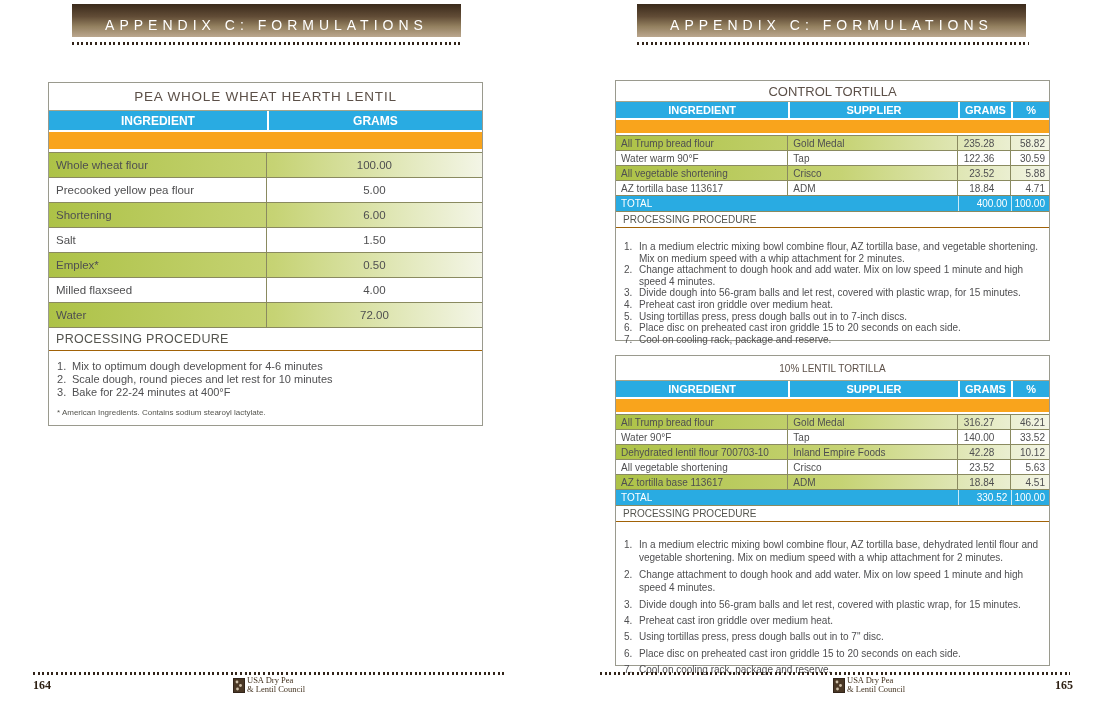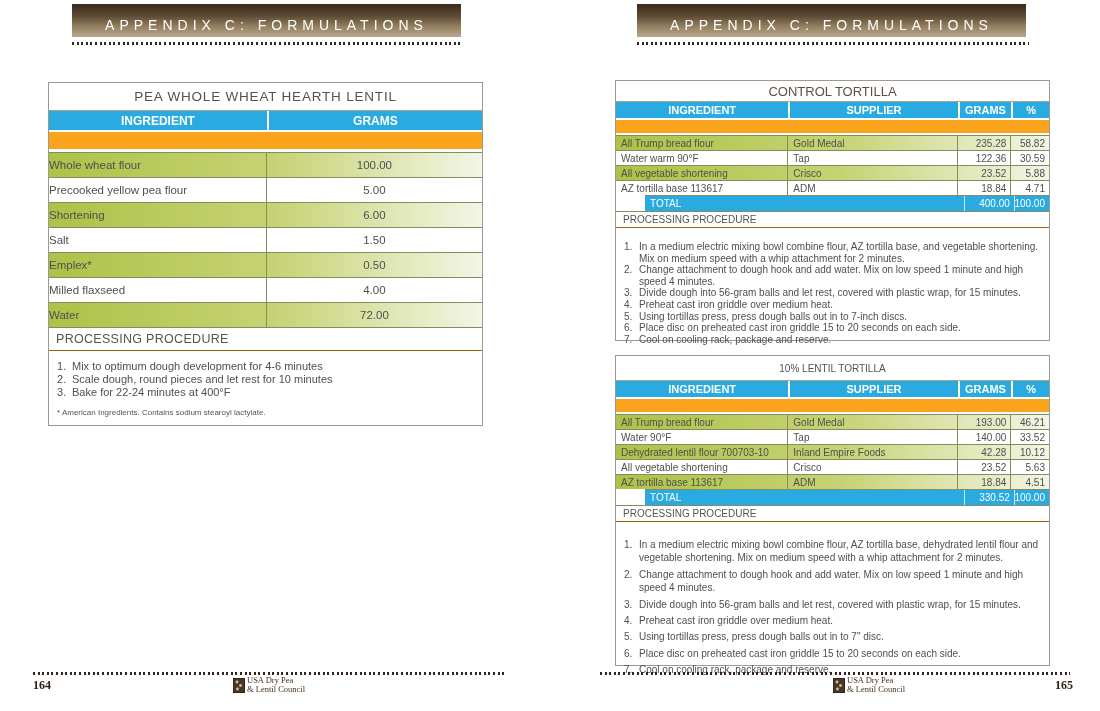--- a/index.html
+++ b/index.html
@@ -51,38 +51,38 @@
   .t-block li { counter-increment:n; position:relative; padding-left:16px; }
   .t-block li::before { content:counter(n) "."; position:absolute; left:1px; }
 
   
   #bread-table { left:48px; top:82px; }
   #bread-table .t-title { height:28px; font-size:13.5px; letter-spacing:.8px; }
   #bread-table .t-head { height:19px; font-size:12px; margin-bottom:2px; }
   #bread-table .hc.w1 { width:50.3%; } #bread-table .hc.w2 { flex:1; }
   #bread-table .t-orange { height:17px; margin-bottom:3px; }
   #bread-table .row { height:25px; font-size:11.5px; }
-  #bread-table .cell.ing { width:50.3%; border-right:1px solid #8a8a60;text-align:center; }
+  #bread-table .cell.ing { width:50.3%; padding-left:7px; border-right:1px solid #8a8a60;text-align:center; }
   #bread-table .cell.grams { flex:1; justify-content:center; }
   #bread-table .t-proc { height:24px; font-size:12.5px; letter-spacing:.3px; }
   #bread-table .t-block { height:74px; padding:9px 10px 3px 7px; font-size:11px; }
   #bread-table li { line-height:13px; }
   .footnote { font-size:8px; color:#55554f; margin-top:9px; padding-left:1px; }
 
   
   .tortilla .t-head { height:16px; font-size:11px; margin-bottom:2px; }
   .tortilla .hc.c1 { width:39.8%; } .tortilla .hc.c2 { width:39.1%; }
   .tortilla .hc.c3 { width:12.4%; } .tortilla .hc.c4 { flex:1; }
   .tortilla .t-orange { height:13px; margin-bottom:2px; }
   .tortilla .row { height:15px; font-size:10px; }
   .tortilla .cell.r1 { width:39.8%; padding-left:5px; border-right:1px solid #8a8a60; }
   .tortilla .cell.r2 { width:39.1%; padding-left:5px; border-right:1px solid #8a8a60; }
-  .tortilla .cell.r3 { width:12.4%; justify-content:flex-end; padding-right:4px; border-right:1px solid #8a8a60; }
+  .tortilla .cell.r3 { width:12.4%; justify-content:flex-end; padding-right:16px; border-right:1px solid #8a8a60; }
   .tortilla .cell.r4 { flex:1; justify-content:flex-end; padding-right:4px; }
-  .tortilla .t-total { height:16px; font-size:10px;margin-left:29px; }
+  .tortilla .t-total { height:16px; font-size:10px; }
   .tortilla .t-total .lab { width:78.9%; padding-left:5px; }
   .tortilla .t-total .tg { width:12.4%; justify-content:flex-end; padding-right:4px; }
   .tortilla .t-total .tp { flex:1; justify-content:flex-end; padding-right:4px; }
   .tortilla .t-proc { height:17px; font-size:10px; }
   #control-table { left:65px; top:80px; }
   #control-table .t-title { height:21px; font-size:13px; }
   #control-table .t-block { height:112px; padding:13px 8px 0 7px; font-size:10px; }
   #control-table li { line-height:11.6px; }
   #lentil-table { left:65px; top:355px; }
   #lentil-table .t-title { height:25px; font-size:10px; }
@@ -233,21 +233,21 @@
     <div class="t-head">
       <div class="hc c1">INGREDIENT</div>
       <div class="hc c2">SUPPLIER</div>
       <div class="hc c3">GRAMS</div>
       <div class="hc c4">%</div>
     </div>
     <div class="t-orange"></div>
     <div class="row green">
       <div class="cell r1">All Trump bread flour</div>
       <div class="cell r2">Gold Medal</div>
-      <div class="cell r3">193.00</div>
+      <div class="cell r3">316.27</div>
       <div class="cell r4">46.21</div>
     </div>
     <div class="row white">
       <div class="cell r1">Water 90°F</div>
       <div class="cell r2">Tap</div>
       <div class="cell r3">140.00</div>
       <div class="cell r4">33.52</div>
     </div>
     <div class="row green">
       <div class="cell r1">Dehydrated lentil flour 700703-10</div>

